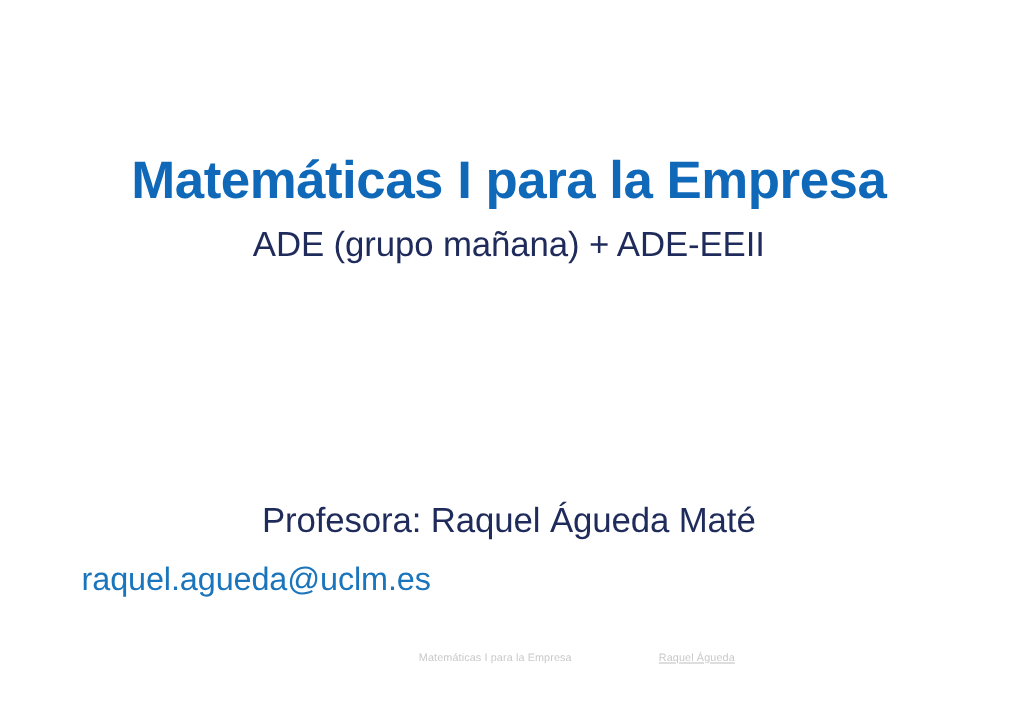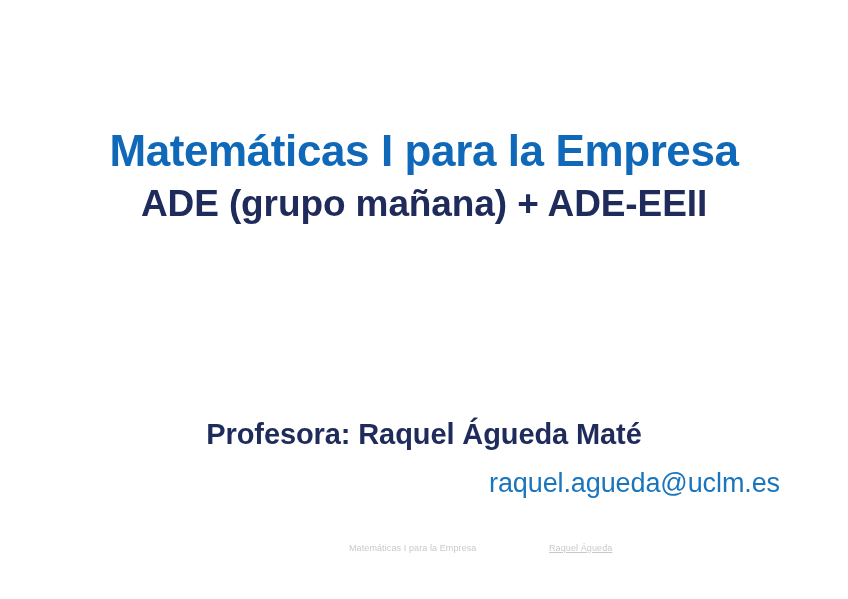--- a/index.html
+++ b/index.html
@@ -37,49 +37,49 @@
     white-space: nowrap;
   }
 
   .slide-subtitle {
     position: absolute;
     left: 0;
     right: 0;
     top: 186px;
     text-align: center;
     font-family: "Liberation Sans", sans-serif;
-    font-weight: bold;
-    font-size: 37px;
+    font-weight: normal;
+    font-size: 29px;
     line-height: 36px;
     letter-spacing: -0.1px;
     color: #1f2b5b;
     white-space: nowrap;
   }
 
   .presenter-line {
     position: absolute;
     left: 0;
     right: 0;
     top: 416px;
     text-align: center;
     font-family: "Liberation Sans", sans-serif;
-    font-weight: bold;
+    font-weight: normal;
     font-size: 29px;
     line-height: 36px;
     letter-spacing: -0.1px;
     color: #1f2b5b;
     white-space: nowrap;
   }
 
   .email-line {
     position: absolute;
     left: 0;
     right: 0;
     top: 466px;
-    text-align: right;
+    text-align: left;
     font-family: "Liberation Sans", sans-serif;
     font-weight: normal;
     font-size: 27px;
     line-height: 34px;
     letter-spacing: -0.1px;
     color: #1a75bc;
     white-space: nowrap;
   }
 
   .slide-footer {

